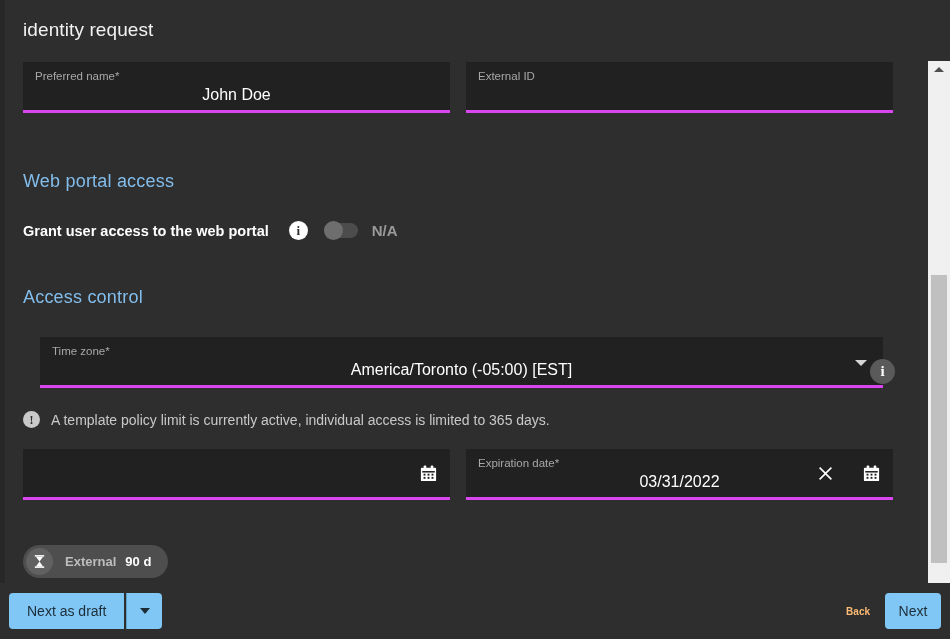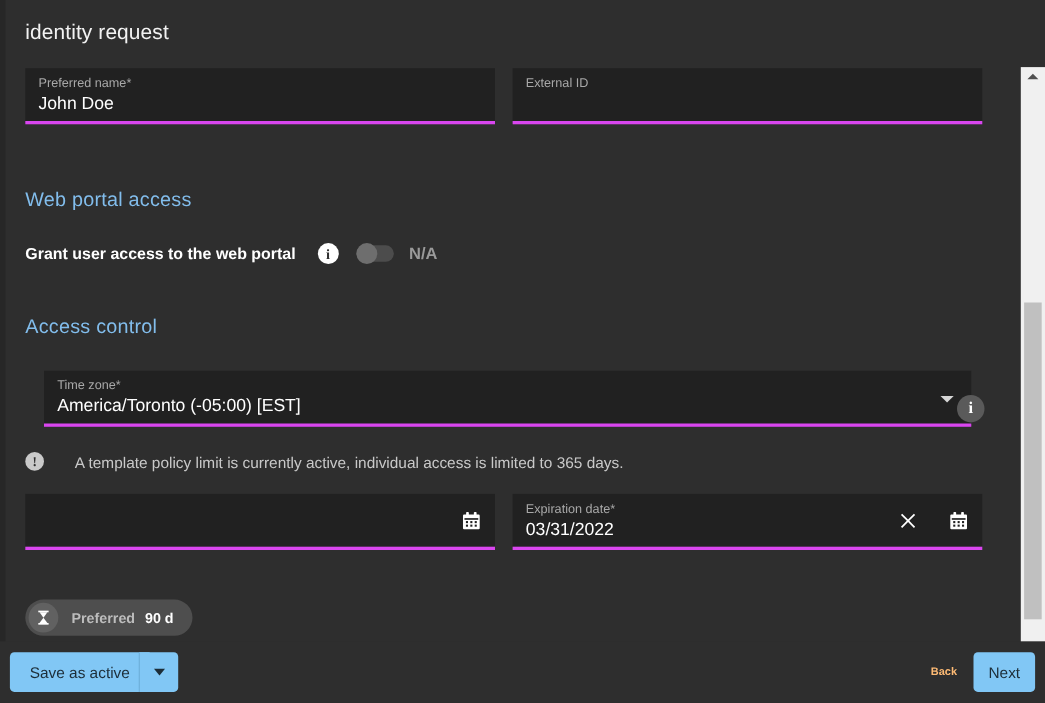--- a/index.html
+++ b/index.html
@@ -60,20 +60,21 @@
     line-height: 14px;
     white-space: nowrap;
   }
   .field-label .req { color: #a8a8a8; }
   .field-value {
     font-size: 16px;
     color: #ffffff;
     line-height: 24px;
     font-weight: 400;
     white-space: nowrap;
+    text-align: center;
   }
 
   
   .field-icon {
     position: absolute;
     top: 14px;
     width: 24px;
     height: 24px;
     display: flex;
     align-items: center;
@@ -178,21 +179,21 @@
     font-family: "Liberation Serif", serif;
     display: flex;
     align-items: center;
     justify-content: center;
     line-height: 1;
     flex: none;
   }
   .hint-text {
     font-size: 14px;
     color: #c9c9c9;
-    margin-left: 28px;
+    margin-left: 11px;
     white-space: nowrap;
   }
 
   
   .chip {
     position: absolute;
     height: 33px;
     border-radius: 17px;
     background: #4e4e4e;
     display: flex;
@@ -434,36 +435,36 @@
 
   <div class="chip" style="left:23px; top:545px;">
     <span class="chip-icon-wrap">
       <svg width="15" height="15" viewBox="0 0 16 16" aria-hidden="true">
         <rect x="3" y="1.2" width="10" height="1.6" fill="#ffffff"></rect>
         <rect x="3" y="13.2" width="10" height="1.6" fill="#ffffff"></rect>
         <path d="M4.2 2.8 L11.8 2.8 L8 8 Z" fill="#ffffff"></path>
         <path d="M8 8 L11.8 13.2 L4.2 13.2 Z" fill="#ffffff"></path>
       </svg>
     </span>
-    <span class="chip-label">Preferred</span>
+    <span class="chip-label">External</span>
     <span class="chip-value">90 d</span>
   </div>
 
 </div>
 
 <div class="scrollbar">
   <div class="sb-arrow up">
       <i></i>
     </div>
   <div class="sb-thumb"></div>
   <div class="sb-arrow down">
       <i></i>
     </div>
 </div>
 
 <div class="action-bar">
-  <button class="btn-primary split-main">Save as active</button>
+  <button class="btn-primary split-main">Next as draft</button>
   <button class="btn-primary split-toggle">
     <span class="caret-dark"></span>
   </button>
   <button class="btn-text">Back</button>
   <button class="btn-primary btn-next">Next</button>
 </div>
 
 </body></html>

